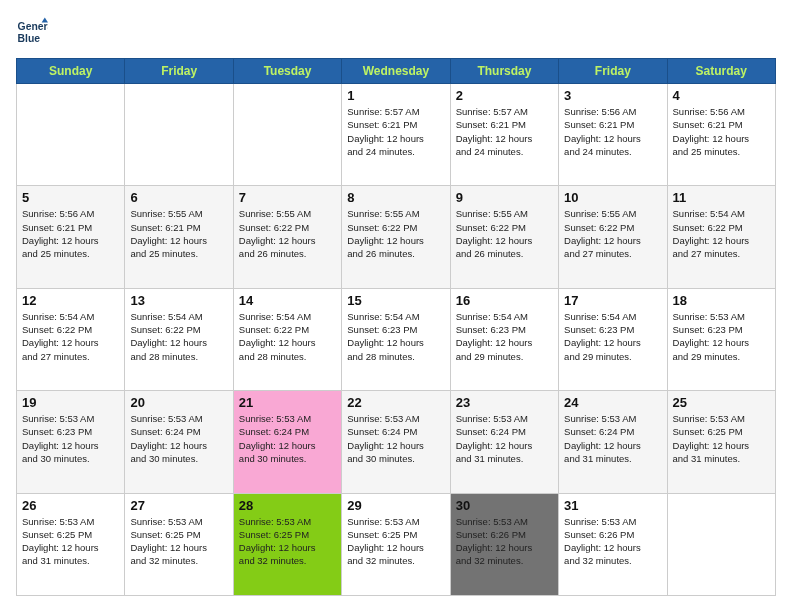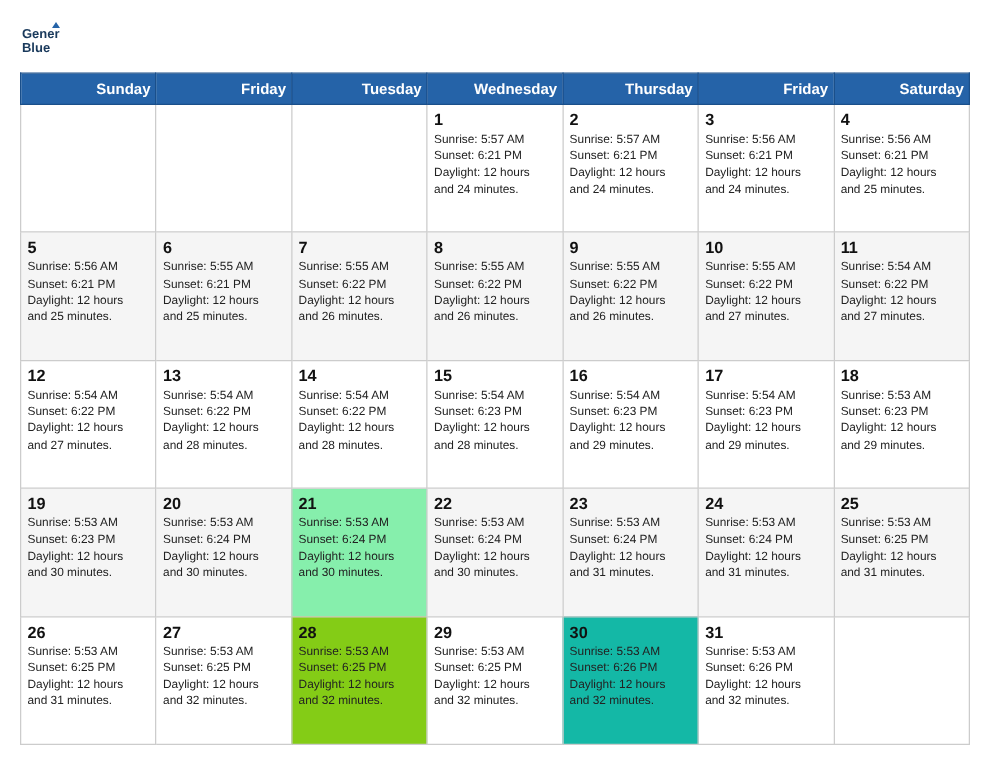--- a/index.html
+++ b/index.html
@@ -46,22 +46,22 @@
     }
     .calendar {
       flex: 1;
       border: 1px solid #ccc;
       border-collapse: collapse;
       width: 100%;
       table-layout: fixed;
     }
     .calendar th {
       background: #2563a8;
-      color: #ffffff;
-      text-align: right;
+      color: #bef264;
+      text-align: center;
       padding: 5px 4px;
       font-size: 12px;
       border: 1px solid #1a4f8a;
     }
     .calendar td {
       border: 1px solid #ccc;
       vertical-align: top;
       padding: 4px 5px;
       font-size: 10px;
       color: #222;
@@ -265,21 +265,21 @@
 Daylight: 12 hours
 and 30 minutes.</div>
           </td>
           <td style="background: rgb(245, 245, 245);">
             <span class="day-num">20</span>
             <div class="day-info" style="white-space: pre-line;">Sunrise: 5:53 AM
 Sunset: 6:24 PM
 Daylight: 12 hours
 and 30 minutes.</div>
           </td>
-          <td style="background: #86efac; margin-top: 24px;">
+          <td style="background: #f9a8d4; margin-top: 24px;">
             <span class="day-num">21</span>
             <div class="day-info" style="white-space: pre-line;">Sunrise: 5:53 AM
 Sunset: 6:24 PM
 Daylight: 12 hours
 and 30 minutes.</div>
           </td>
           <td style="background: rgb(245, 245, 245);">
             <span class="day-num">22</span>
             <div class="day-info" style="white-space: pre-line;">Sunrise: 5:53 AM
 Sunset: 6:24 PM
@@ -330,21 +330,21 @@
 Daylight: 12 hours
 and 32 minutes.</div>
           </td>
           <td style="background: rgb(255, 255, 255); margin-left: 20px;">
             <span class="day-num">29</span>
             <div class="day-info" style="white-space: pre-line;">Sunrise: 5:53 AM
 Sunset: 6:25 PM
 Daylight: 12 hours
 and 32 minutes.</div>
           </td>
-          <td style="background: #14b8a6;">
+          <td style="background: #737373;">
             <span class="day-num">30</span>
             <div class="day-info" style="white-space: pre-line;">Sunrise: 5:53 AM
 Sunset: 6:26 PM
 Daylight: 12 hours
 and 32 minutes.</div>
           </td>
           <td style="background: rgb(255, 255, 255);">
             <span class="day-num">31</span>
             <div class="day-info" style="white-space: pre-line;">Sunrise: 5:53 AM
 Sunset: 6:26 PM

